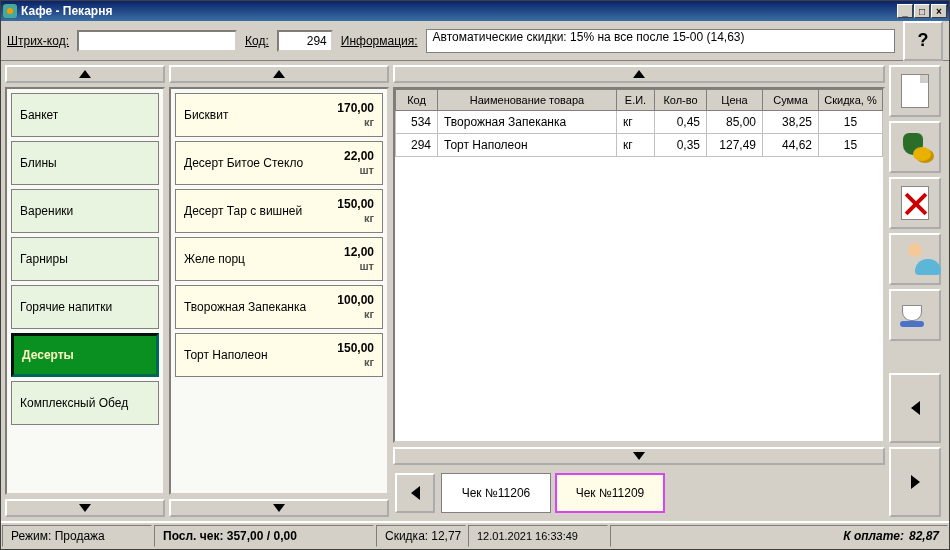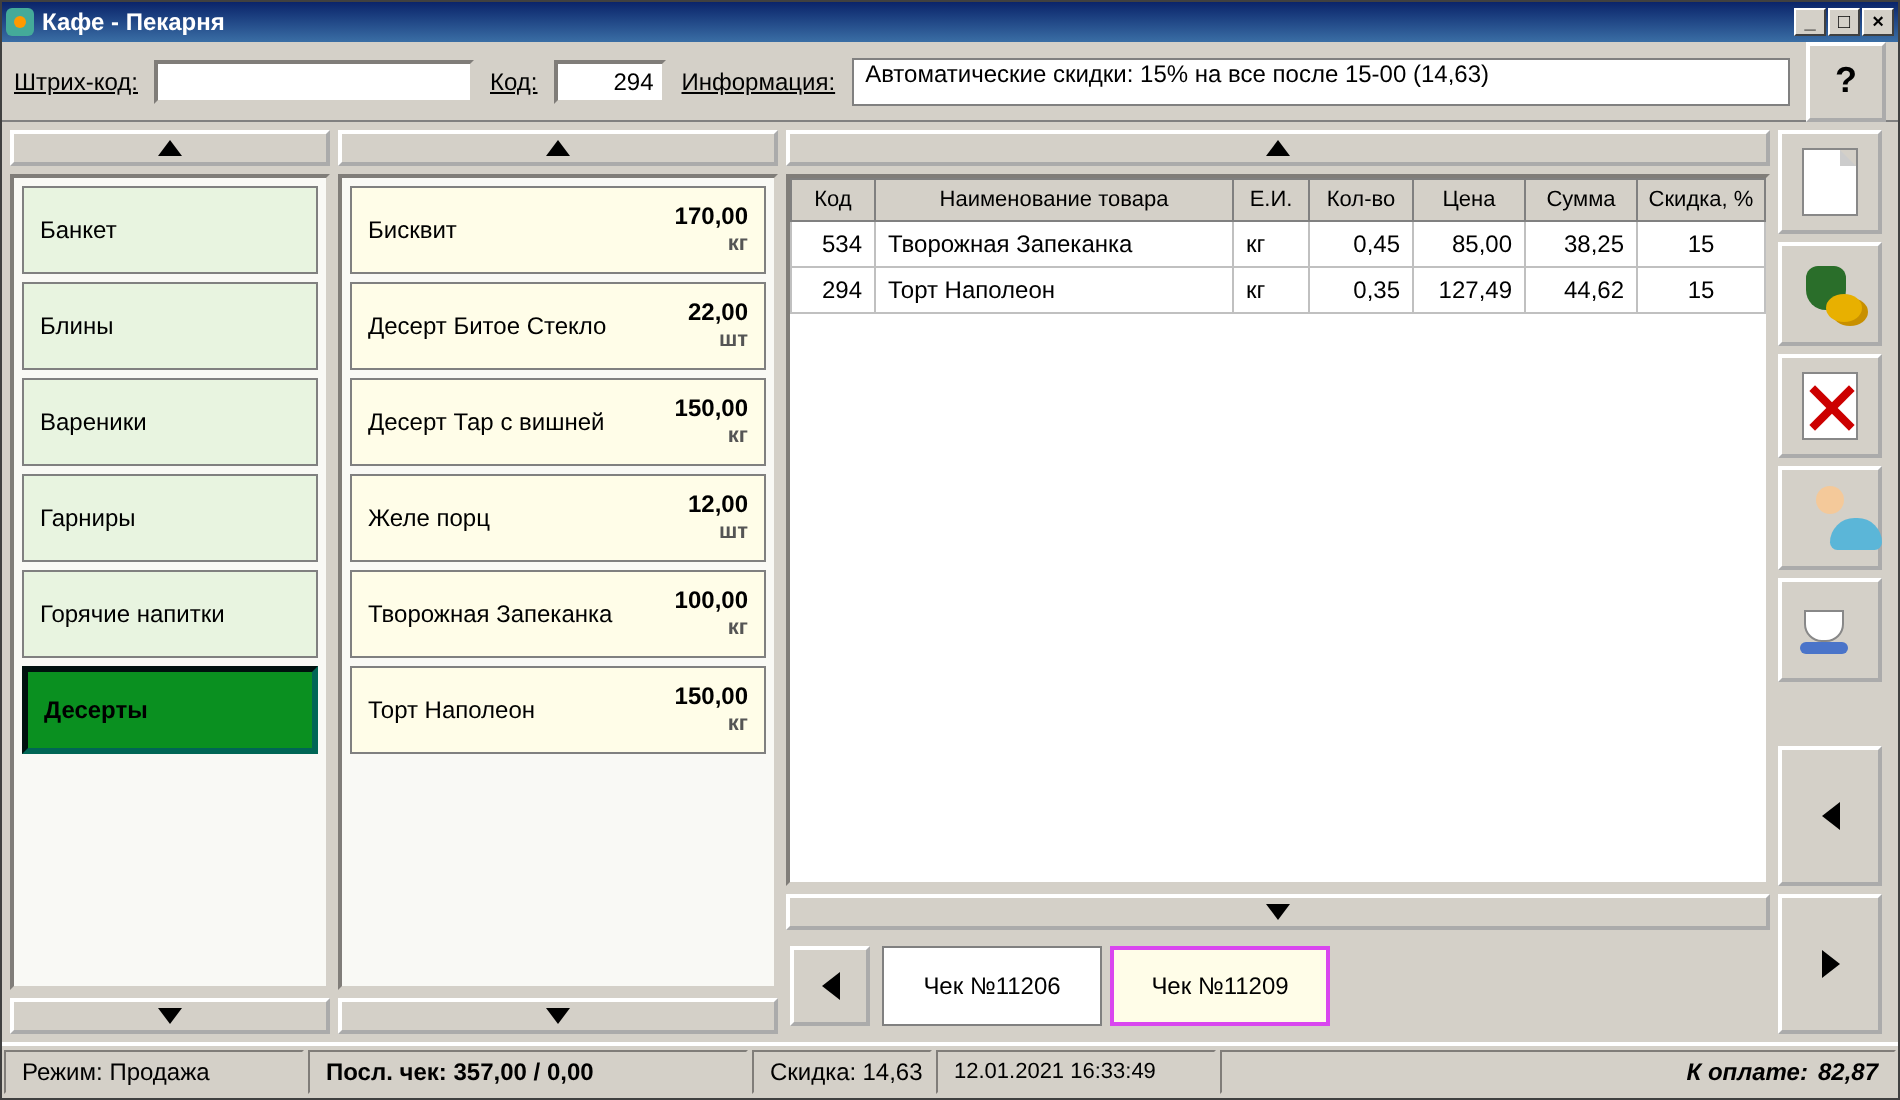--- a/index.html
+++ b/index.html
@@ -24,21 +24,21 @@
 .col.products { width: 220px; }
 .col.receipt { flex: 1; }
 .col.sidebar { width: 56px; }
 .scroll-btn { height: 18px; background: #d4d0c8; border: 2px outset #fff; cursor: pointer; display: flex; align-items: center; justify-content: center; }
 .arrow-up::before { content: ''; border-left: 6px solid transparent; border-right: 6px solid transparent; border-bottom: 8px solid #000; }
 .arrow-down::before { content: ''; border-left: 6px solid transparent; border-right: 6px solid transparent; border-top: 8px solid #000; }
 .arrow-left::before { content: ''; border-top: 7px solid transparent; border-bottom: 7px solid transparent; border-right: 9px solid #000; }
 .arrow-right::before { content: ''; border-top: 7px solid transparent; border-bottom: 7px solid transparent; border-left: 9px solid #000; }
 .list-body { flex: 1; border: 2px inset #d4d0c8; background: #f9f9f5; overflow: hidden; display: flex; flex-direction: column; gap: 4px; padding: 4px; }
 .cat-btn { height: 44px; background: #e8f4e0; border: 1px solid #808080; padding: 4px 8px; text-align: left; cursor: pointer; display: flex; align-items: center; }
-.cat-btn.active { background: #0a9020; color: #000000; border: 3px inset #065; font-weight: bold; }
+.cat-btn.active { background: #0a9020; color: #fef9c3; border: 3px inset #065; font-weight: bold; }
 .prod-btn { height: 44px; background: #fffde8; border: 1px solid #808080; padding: 4px 8px; cursor: pointer; display: flex; justify-content: space-between; align-items: center; }
 .prod-price { text-align: right; line-height: 1.2; font-weight: bold; }
 .prod-price .p { font-size: 12px; }
 .prod-price .u { font-size: 11px; color: #555; }
 .receipt-box { flex: 1; border: 2px inset #d4d0c8; background: #fff; display: flex; flex-direction: column; min-height: 0; }
 .rtable { width: 100%; border-collapse: collapse; }
 .rtable th { background: #d4d0c8; border: 1px solid #808080; padding: 4px 2px; font-weight: normal; font-size: 11px; }
 .rtable td { border: 1px solid #c0c0c0; padding: 4px 6px; font-size: 12px; }
 .rtable td.num { text-align: right; }
 .rtable td.ctr { text-align: center; }
@@ -102,20 +102,21 @@
   <div class="main">
     <div class="col categories">
       <div class="scroll-btn arrow-up"></div>
       <div class="list-body" id="cat-list">
           <div class="cat-btn">Банкет</div>
           <div class="cat-btn">Блины</div>
           <div class="cat-btn">Вареники</div>
           <div class="cat-btn">Гарниры</div>
           <div class="cat-btn">Горячие напитки</div>
           <div class="cat-btn active">Десерты</div>
+          <div class="cat-btn">Комплексный Обед</div>
         </div>
       <div class="scroll-btn arrow-down"></div>
     </div>
 
     <div class="col products">
       <div class="scroll-btn arrow-up"></div>
       <div class="list-body" id="prod-list">
           <div class="prod-btn">
             <span>Бисквит</span>
             <span class="prod-price">
@@ -232,20 +233,20 @@
   </div>
 
   <div class="statusbar">
     <div class="status-cell mode">
       <span>Режим:</span>&nbsp;<span>Продажа</span>
     </div>
     <div class="status-cell last">
       <b><span>Посл. чек:</span>&nbsp;<span>357,00 / 0,00</span></b>
     </div>
     <div class="status-cell disc">
-      <span>Скидка:</span>&nbsp;<span>14,63</span>
+      <span>Скидка:</span>&nbsp;<span>12,77</span>
     </div>
     <div class="status-cell dt">12.01.2021 16:33:49</div>
     <div class="status-cell total">
       <span>К оплате:</span>&nbsp;<span>82,87</span>
     </div>
   </div>
 </div>
 
 </body></html>

